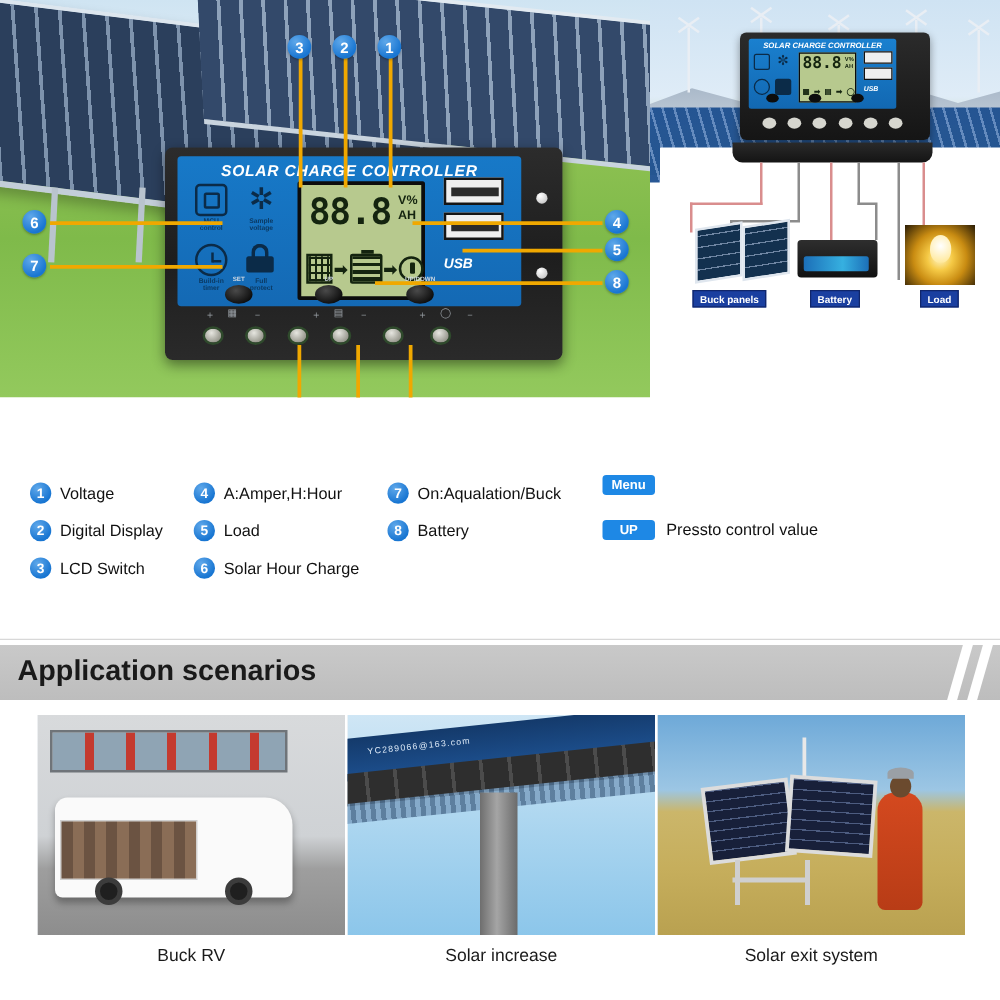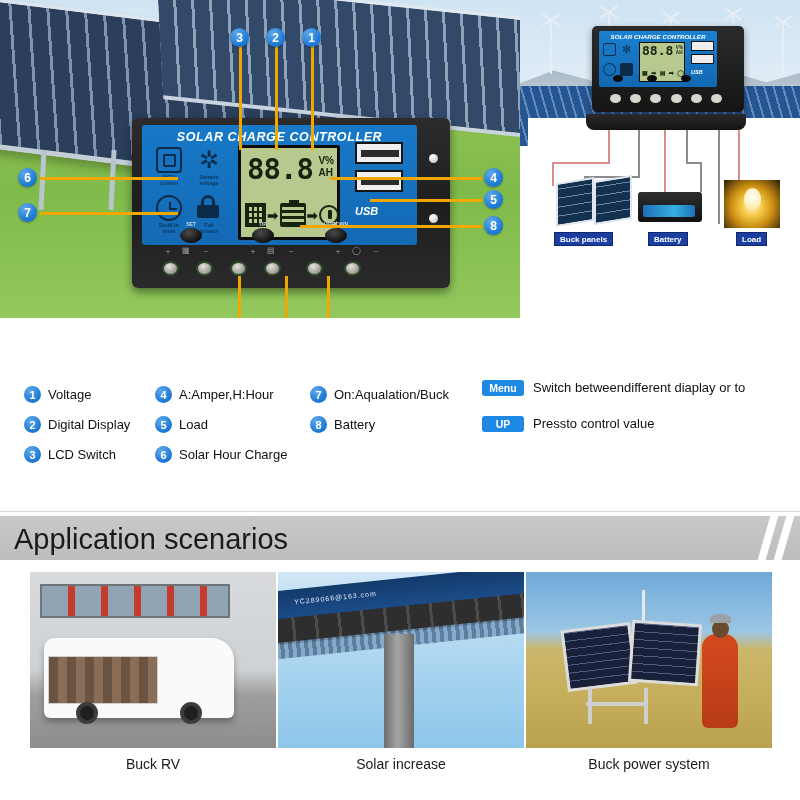--- a/index.html
+++ b/index.html
@@ -194,21 +194,21 @@
   .ktext { font-size:13px; color:#111111; line-height:16px; }
 
   
   .pill { position:absolute; background:#1e88e5; color:#ffffff; border-radius:7px;
     text-align:center; font-size:10.5px; font-weight:bold; padding:3px 9px; }
   .pill.two { font-size:7.5px; line-height:9px; padding:2px 7px; }
 
   
   .app-band { position:absolute; left:0; top:516px; width:800px; height:44px;
     background: linear-gradient(to bottom,#c9c9c9,#bdbdbd); }
-  .app-title { position:absolute; left:14px; top:523px; font-size:29px; font-weight:normal; color:#1a1a1a; }
+  .app-title { position:absolute; left:14px; top:523px; font-size:23px; font-weight:bold; color:#1a1a1a; }
   .band-slash { position:absolute; top:516px; width:8px; height:44px; background:#ffffff; transform: skewX(-16deg); }
 
   .scene { position:absolute; top:572px; width:246px; height:176px; overflow:hidden; background:#e9eef2; }
   .scene-cap { position:absolute; top:756px; width:246px; text-align:center; font-size:14px; color:#1a1a1a; }
 
   
   .s1-bg { position:absolute;inset:0;background:linear-gradient(to bottom,#d8dadc 0%,#cfd2d5 55%,#9e9e9e 70%,#8d8d8d 100%); }
   .s1-win { position:absolute;left:10px;top:12px;width:190px;height:34px;
     background: repeating-linear-gradient(90deg,#8fa4b4 0 26px,#c43a2f 26px 33px); border:2px solid #6f7479; }
   .s1-rv { position:absolute;left:14px;top:66px;width:190px;height:80px;
@@ -489,21 +489,21 @@
     <span class="lg-text">On:Aqualation/Buck</span>
   </div>
   <div class="lg-item" style="left:310px;top:94px">
     <span class="lg-badge">8</span>
     <span class="lg-text">Battery</span>
   </div>
 
   <div class="kbtn" style="left:482px;top:58px">
     <span class="kchip">Menu</span>
     <span class="ktext">
-      <span>Switch betweendifferent diaplay or to</span><br>
+      <br>
     </span>
   </div>
   <div class="kbtn" style="left:482px;top:94px">
     <span class="kchip">UP</span>
     <span class="ktext">Pressto control value</span>
   </div>
 </div>
 
 <div class="hr-line"></div>
 
@@ -539,13 +539,13 @@
   <div class="s3-mast"></div>
   <div class="s3-p" style="left:38px;top:54px;transform:rotate(-7deg)"></div>
   <div class="s3-p" style="left:104px;top:50px;transform:rotate(4deg)"></div>
   <div class="s3-leg" style="left:62px;top:116px;width:4px;height:36px"></div>
   <div class="s3-leg" style="left:118px;top:116px;width:4px;height:36px"></div>
   <div class="s3-leg" style="left:60px;top:130px;width:62px;height:4px"></div>
   <div class="s3-man"></div>
   <div class="s3-head"></div>
   <div class="s3-hat"></div>
 </div>
-<div class="scene-cap" style="left:526px">Buck power system</div>
+<div class="scene-cap" style="left:526px">Solar exit system</div>
 
 </body></html>

